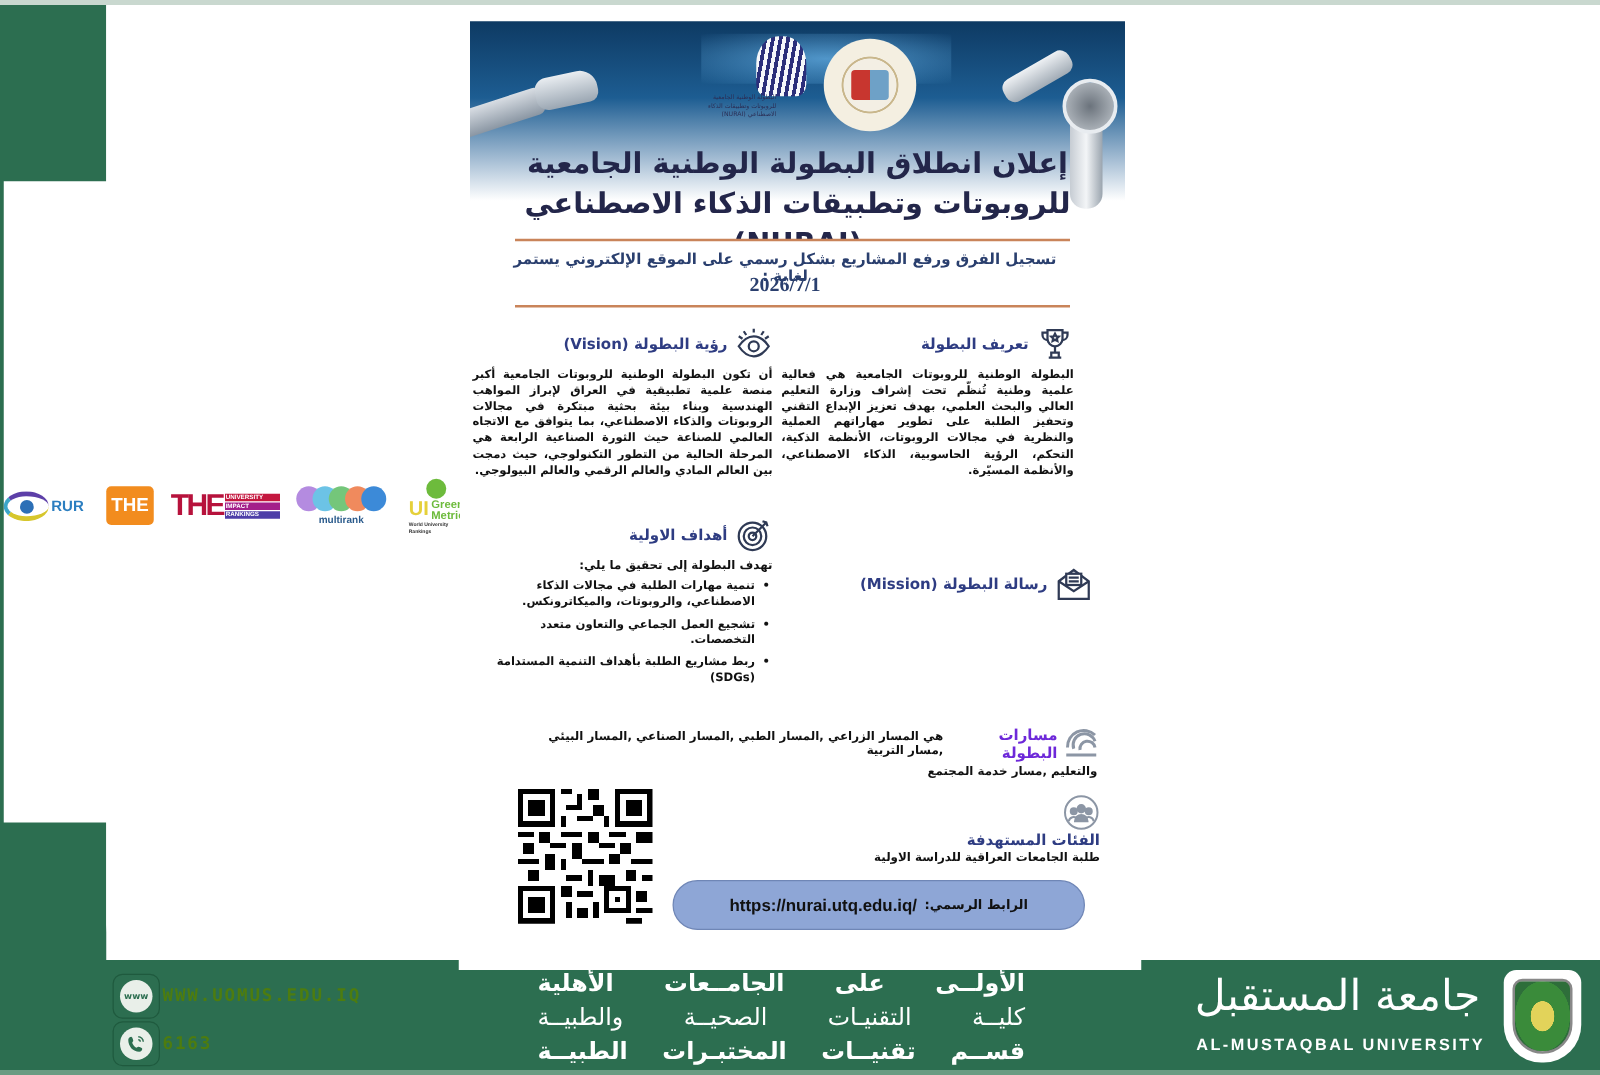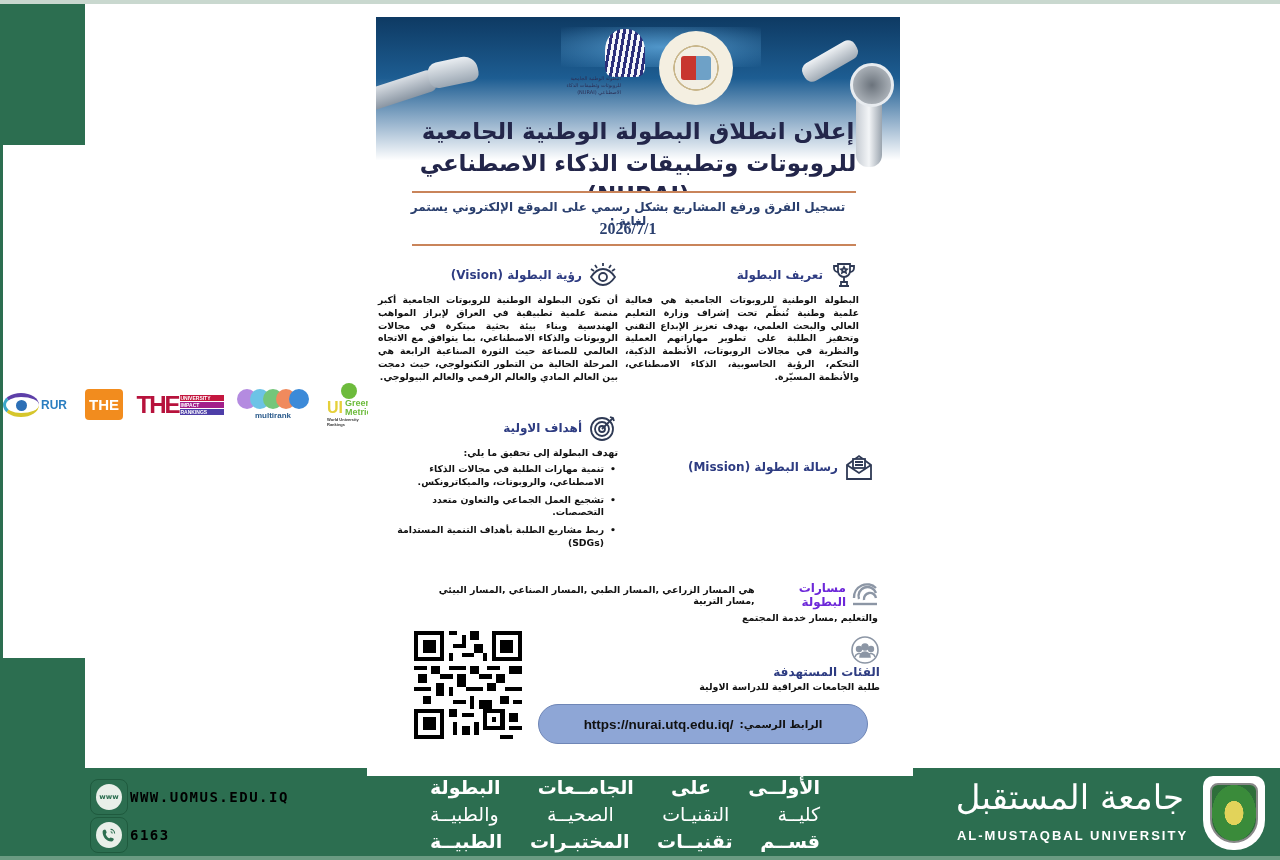--- a/index.html
+++ b/index.html
@@ -105,21 +105,21 @@
   .qr { position: absolute; left: 46px; top: 616px; width: 108px; height: 108px; }
   .url-pill { position: absolute; left: 170px; top: 689px; width: 330px; height: 40px; border-radius: 20px; background: #8ea6d6; border: 1px solid #6f86b6; display: flex; align-items: center; justify-content: center; gap: 6px; direction: rtl; }
   .url-pill .lbl { font-size: 10.5px; font-weight: bold; color: #111; }
   .url-pill .url { font-family: "Liberation Sans", sans-serif; font-size: 13.5px; font-weight: bold; color: #111; direction: ltr; }
 
   
   .footer-contact { position: absolute; left: 90px; top: 778px; }
   .contact-row { display: flex; align-items: center; gap: 2px; height: 38px; }
   .contact-icon { width: 38px; height: 36px; border-radius: 8px; border: 1px solid #1f5a3e; background: #2c6e50; display: flex; align-items: center; justify-content: center; }
   .contact-icon .inner { width: 26px; height: 26px; border-radius: 50%; background: #e9efe9; color: #2c6e50; font-size: 7px; font-weight: bold; display: flex; align-items: center; justify-content: center; }
-  .contact-text { color: #000000; font-family: "DejaVu Sans Mono", monospace; font-weight: bold; font-size: 14px; letter-spacing: 1.5px; }
+  .contact-text { color: #4d7c0f; font-family: "DejaVu Sans Mono", monospace; font-weight: bold; font-size: 14px; letter-spacing: 1.5px; }
   .footer-arabic { position: absolute; left: 430px; top: 774px; width: 390px; direction: rtl; color: #ffffff; font-weight: bold; text-align: justify; text-align-last: justify; }
   .footer-arabic div { font-size: 19px; line-height: 27px; white-space: nowrap; }
   .footer-arabic div.thin { font-weight: normal; }
   .uni-brand { position: absolute; left: 940px; top: 772px; width: 270px; height: 80px; }
   .uni-brand .ar { position: absolute; left: 0; top: 0; width: 260px; text-align: center; direction: rtl; color: #ffffff; font-family: "DejaVu Serif", serif; font-size: 34px; line-height: 50px; }
   .uni-brand .en { position: absolute; left: 5px; top: 56px; width: 255px; text-align: center; color: #ffffff; font-family: "Liberation Sans", sans-serif; font-weight: bold; font-size: 13px; letter-spacing: 2px; }
   .uni-crest { position: absolute; left: 1203px; top: 776px; width: 62px; height: 74px; border-radius: 10px 10px 30px 30px; background: #ffffff; display: flex; align-items: center; justify-content: center; }
   .uni-crest i { width: 48px; height: 60px; border-radius: 8px 8px 24px 24px; background: radial-gradient(#e2d35a 0 30%, #3a8b3a 31% 70%, #2e6e3a 71%); display: block; border: 2px solid #888; }
 </style>
 </head>
@@ -402,21 +402,21 @@
             <path d="M5 3c1 0 2 3 2 4s-1 1-1 2 2 4 4 5c1 0 1-1 2-1s4 1 4 2-1 3-3 3C7 18 2 13 2 6c0-2 2-3 3-3z" fill="#2c6e50"></path>
             <path d="M12 3a5 5 0 0 1 5 5M12 6a2 2 0 0 1 2 2" stroke="#2c6e50" stroke-width="1.4" fill="none"></path>
           </svg>
       </div>
     </div>
     <span class="contact-text">6163</span>
   </div>
 </div>
 
 <div class="footer-arabic">
-  <div>الأولــى على الجامــعات البطولة</div>
+  <div>الأولــى على الجامــعات الأهلية</div>
   <div class="thin">كليــة التقنيـات الصحيــة والطبيــة</div>
   <div>قســم تقنيــات المختبـرات الطبيــة</div>
 </div>
 
 <div class="uni-brand">
   <div class="ar">جامعة المستقبل</div>
   <div class="en">AL-MUSTAQBAL UNIVERSITY</div>
 </div>
 <div class="uni-crest">
     <i></i>

